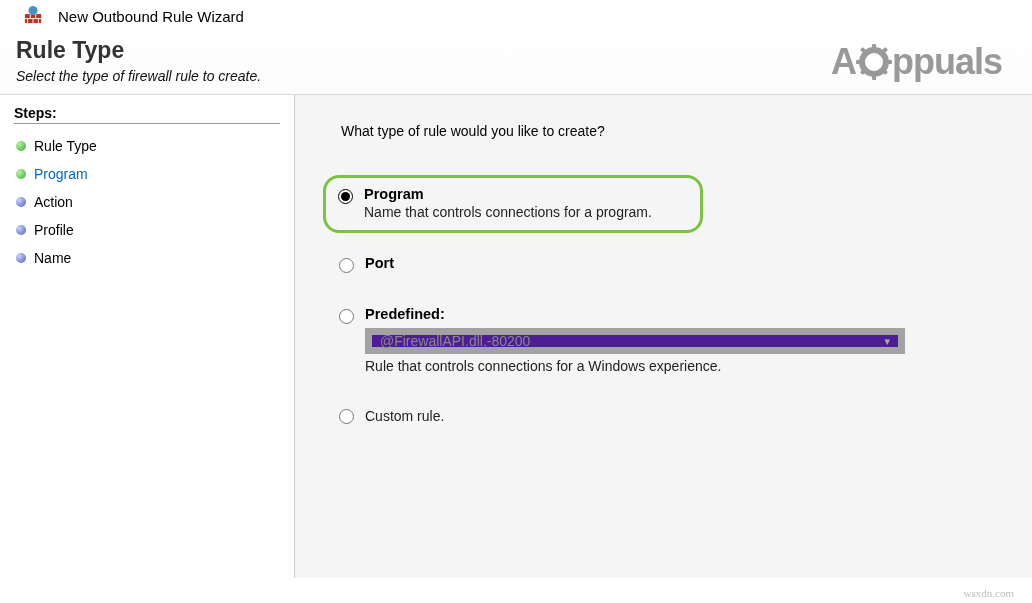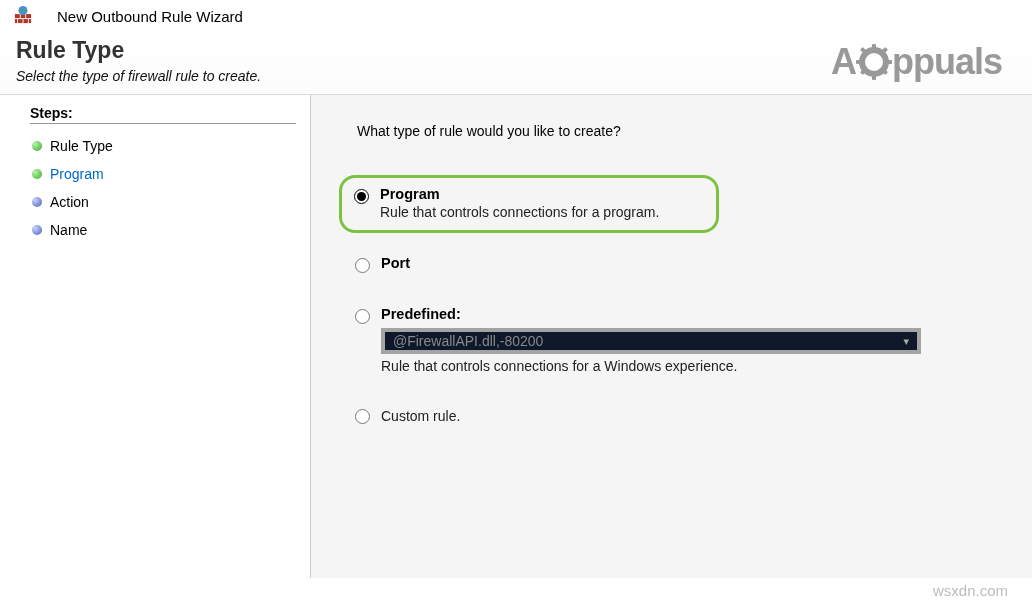--- a/index.html
+++ b/index.html
@@ -9,22 +9,22 @@
       color: #000;
       background: #fff;
       width: 1032px;
       height: 603px;
       overflow: hidden;
       position: relative;
     }
     .titlebar {
       display: flex;
       align-items: center;
-      padding: 6px 10px 2px 14px;
-      gap: 25px;
+      padding: 6px 10px 2px 24px;
+      gap: 16px;
     }
     .titlebar .title-text {
       font-size: 15px;
     }
     .firewall-icon {
       width: 18px; height: 18px;
     }
     .header {
       padding: 6px 16px 10px 16px;
       border-bottom: 1px solid #d9d9d9;
@@ -55,21 +55,20 @@
       align-items: center;
     }
     .watermark .gear {
       display: inline-block;
       position: relative;
       width: 36px; height: 36px;
     }
     .content {
       display: flex;
       height: calc(100% - 120px);
-      padding-left: 16px;
     }
     .sidebar {
       width: 295px;
       border-right: 1px solid #ccc;
       padding: 10px 14px;
       background: #fff;
     }
     .sidebar-title {
       font-weight: 700;
       font-size: 14px;
@@ -137,37 +136,38 @@
     }
     .opt-desc {
       font-size: 14px;
       color: #222;
       margin-top: 2px;
     }
     .predef-select {
       margin-top: 6px;
       width: 540px;
       height: 26px;
-      background: #0f172a;
-      border: 4px solid #a3a3a3;
+      background: #4c1d95;
+      border: 7px solid #a3a3a3;
       color: #888;
       font-size: 14px;
       padding: 2px 8px;
       display: flex;
       align-items: center;
       position: relative;
       margin-bottom: 4px;
     }
     .predef-select .chev { position:absolute; right:8px; color:#aaa; font-size:11px; }
     .footer-watermark {
       position: absolute;
       bottom: 4px;
-      right: 24px;
-      font-size: 15px;
+      right: 18px;
+      font-size: 11px;
       color: #bdbdbd;
+      font-family: Liberation Serif, serif;
     }
   </style>
 </head>
 <body>
 
 <div class="titlebar">
   <span>
     <svg class="firewall-icon" viewBox="0 0 20 20">
       <rect x="1" y="9" width="18" height="10" fill="#b33524"></rect>
       <line x1="1" y1="14" x2="19" y2="14" stroke="#fff" stroke-width="1"></line>
@@ -219,34 +219,38 @@
         <div class="step-item active">
           <span class="bullet green"></span>
           <span class="step-label">Program</span>
         </div>
         <div class="step-item">
           <span class="bullet blue"></span>
           <span class="step-label">Action</span>
         </div>
         <div class="step-item">
           <span class="bullet blue"></span>
+          <span class="step-label">Profile</span>
+        </div>
+        <div class="step-item">
+          <span class="bullet blue"></span>
           <span class="step-label">Name</span>
         </div>
       </div>
   </div>
   <div class="main">
     <div class="prompt">What type of rule would you like to create?</div>
     <div class="options" id="options-list">
         <div class="option highlight">
           <span class="radio-wrap">
             <input type="radio" name="ruletype" checked="" style="">
           </span>
           <div class="opt-body">
             <div class="opt-label">Program</div>
-            <div class="opt-desc">Rule that controls connections for a program.</div>
+            <div class="opt-desc">Name that controls connections for a program.</div>
           </div>
         </div>
         <div class="option">
           <span class="radio-wrap">
             <input type="radio" name="ruletype" style="">
           </span>
           <div class="opt-body">
             <div class="opt-label">Port</div>
           </div>
         </div>

